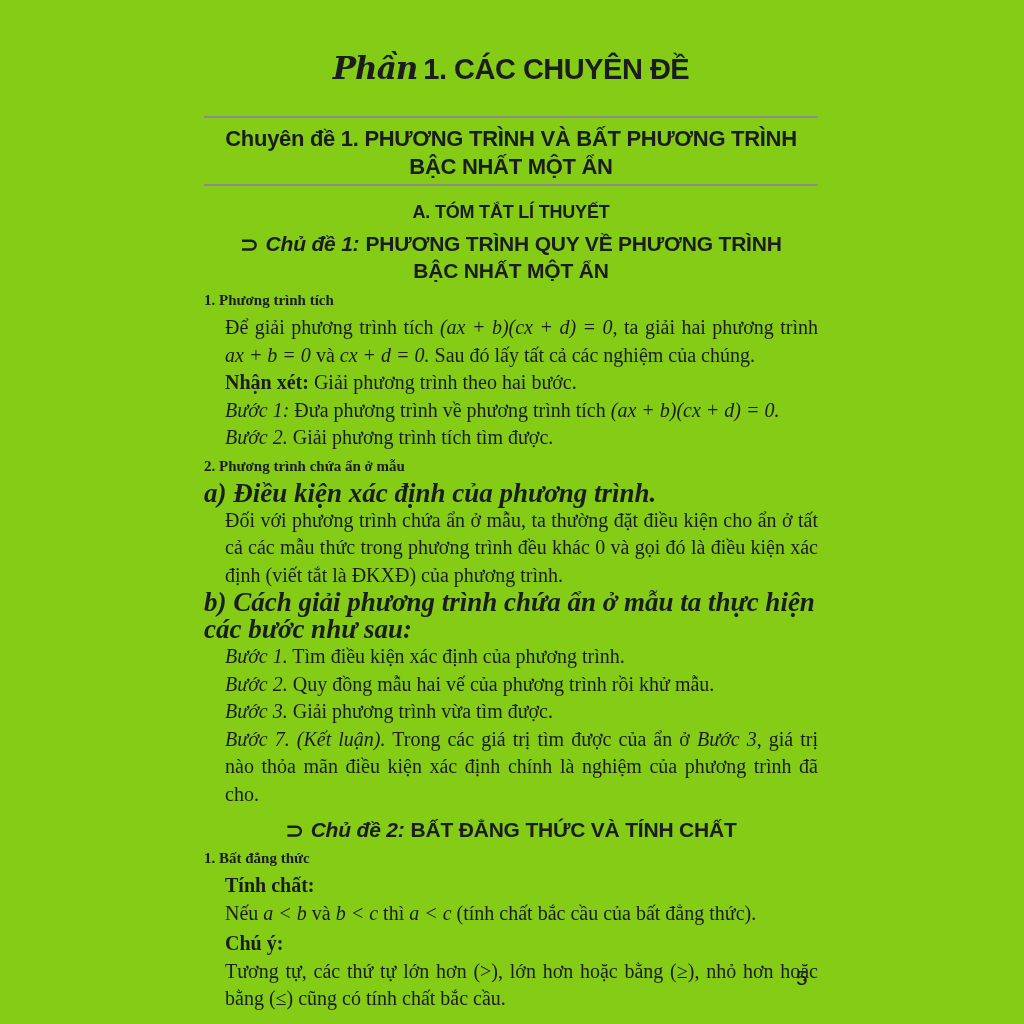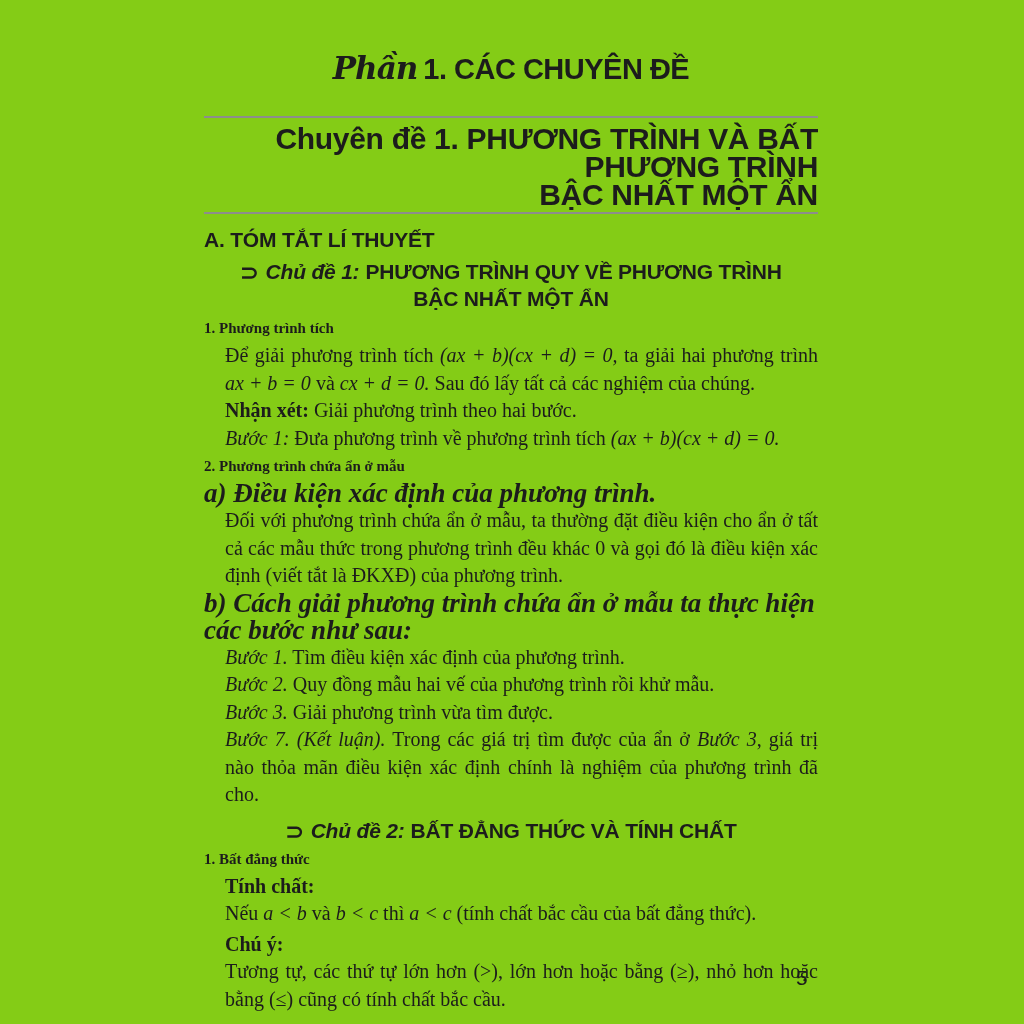--- a/index.html
+++ b/index.html
@@ -40,35 +40,36 @@
     font-weight: 800;
     font-size: 29px;
     letter-spacing: -0.5px;
   }
   .rule {
     border: none;
     border-top: 2px solid #8d8d8d;
     margin: 0;
   }
   .chapter-title {
-    text-align: right;
-    font-family: "Liberation Sans", sans-serif;
-    font-weight: bold;
-    font-size: 30px;
+    text-align: center;
+    font-family: "Liberation Sans", sans-serif;
+    font-weight: bold;
+    font-size: 22px;
     line-height: 28px;
     letter-spacing: -0.3px;
     padding: 7px 0 3px 0;
   }
   .section-a {
     font-family: "Liberation Sans", sans-serif;
     font-weight: bold;
-    font-size: 21px;
+    font-size: 18px;
     line-height: 26px;
     margin-top: 13px;
     letter-spacing: -0.2px;
+    text-align: center;
   }
   .topic-heading {
     text-align: center;
     font-family: "Liberation Sans", sans-serif;
     font-weight: bold;
     font-size: 21px;
     line-height: 27px;
     letter-spacing: -0.2px;
   }
   .topic-heading.first { margin-top: 5px; }
@@ -150,20 +151,23 @@
     </div>
 
     <div class="body-line indent">
       <span class="bold">Nhận xét:</span><span> Giải phương trình theo hai bước.</span>
     </div>
 
     <div class="body-line indent">
       <span class="it">Bước 1:</span><span> Đưa phương trình về phương trình tích </span><span class="math">(ax + b)(cx + d) = 0.</span>
     </div>
 
+    <div class="body-line indent">
+      <span class="it">Bước 2.</span><span> Giải phương trình tích tìm được.</span>
+    </div>
 
     <div class="num-heading h2a">2. Phương trình chứa ẩn ở mẫu</div>
 
     <div class="sub-heading">a) Điều kiện xác định của phương trình.</div>
 
     <div class="para indent">Đối với phương trình chứa ẩn ở mẫu, ta thường đặt điều kiện cho ẩn ở tất cả các mẫu thức trong phương trình đều khác 0 và gọi đó là điều kiện xác định (viết tắt là ĐKXĐ) của phương trình.</div>
 
     <div class="sub-heading">b) Cách giải phương trình chứa ẩn ở mẫu ta thực hiện các bước như sau:</div>
 
     <div class="body-line indent">

